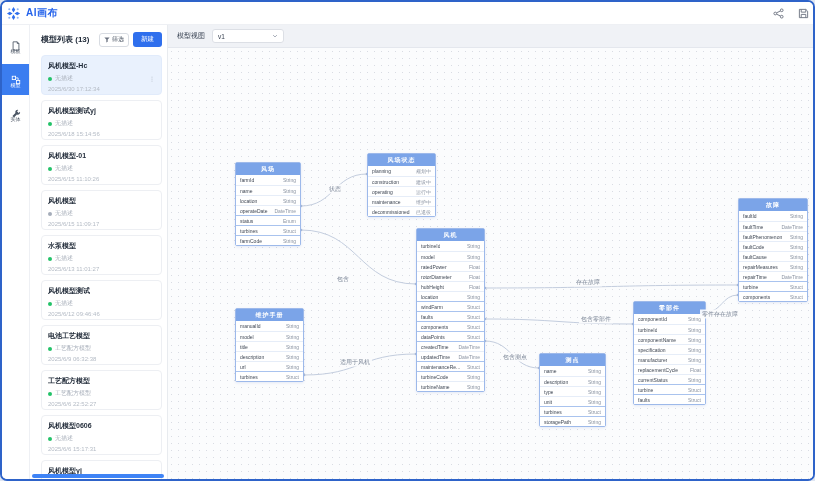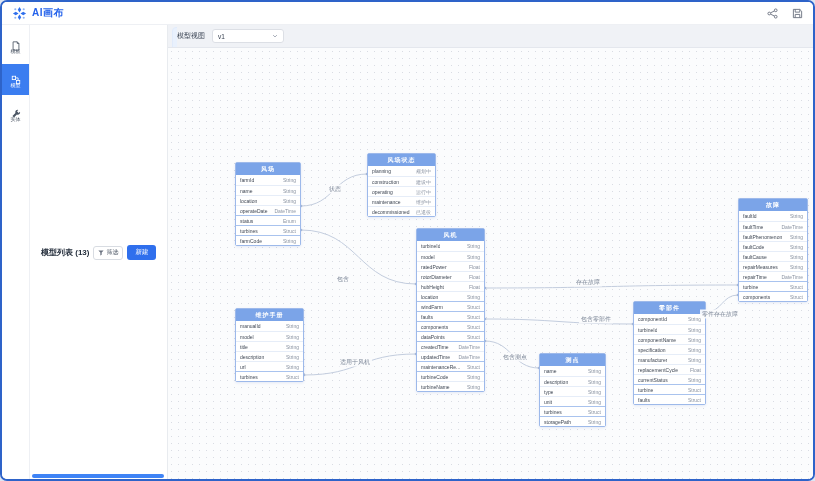--- a/index.html
+++ b/index.html
@@ -2,40 +2,40 @@
 <html><head>
 <meta charset="utf-8">
 <style>
   * { margin:0; padding:0; box-sizing:border-box; }
   html,body { background:#dfe6f2; }
   body { font-family:"Liberation Sans","DejaVu Sans",sans-serif; }
   .frame { width:815px; height:481px; background:#fff; border:2px solid #2e63c9; border-radius:7px;
            overflow:hidden; position:relative; display:flex; flex-direction:column; }
 
   
-  .app-header { height:23px; display:flex; align-items:center; padding:0 10px; background:#fff;
+  .app-header { height:23px; display:flex; align-items:center; padding:0 4px; background:#fff;
                 border-bottom:1px solid #eef0f4; flex:none; }
   .app-title { color:#2563eb; font-weight:bold; font-size:10px; margin-left:5px; letter-spacing:.5px; }
   .header-spacer { flex:1; }
   .hicon { width:11px; height:11px; color:#6b7280; margin-left:14px; cursor:pointer; display:flex; align-items:center; }
   .hicon svg { width:100%; height:100%; }
 
   .body { flex:1; display:flex; min-height:0; }
 
   
   .rail { width:28px; border-right:1px solid #eef0f4; padding-top:5px; flex:none; background:#fff; }
   .rail-item { height:31px; margin-bottom:3px; display:flex; flex-direction:column; align-items:center;
                justify-content:center; gap:2px; color:#4b5563; cursor:pointer; }
   .rail-item .ri { width:10px; height:10px; }
   .rail-item .ri svg { width:100%; height:100%; }
   .rail-label { font-size:5px; line-height:5px; }
   .rail-item.active { background:#3b7df0; color:#fff; }
 
   
-  .panel { width:138px; flex:none; border-right:1px solid #e8ebef; display:flex; flex-direction:row;
+  .panel { width:138px; flex:none; border-right:1px solid #e8ebef; display:flex; flex-direction:column;
            position:relative; background:#fff; }
   .panel-header { display:flex; align-items:center; padding:7px 5px 6px 11px; gap:4px; flex:none; }
   .panel-title { font-size:8px; font-weight:bold; color:#1f2937; white-space:nowrap; flex:1; }
   .btn-filter { height:14px; border:1px solid #d8dce2; background:#fff; border-radius:3px; color:#4b5563;
                 display:flex; align-items:center; gap:2px; padding:0 4px; font-size:6px; cursor:pointer; }
   .btn-filter svg { width:6px; height:6px; }
   .btn-new { height:15px; background:#2f6fed; color:#fff; border:none; border-radius:3px; padding:0 8px;
              font-size:6.5px; cursor:pointer; }
   .card-list { flex:1; padding:2px 5px 0 11px; overflow:hidden; }
   .card { border:1px solid #edeff3; border-radius:4px; padding:4px 6px 0 6px; margin-bottom:5px; height:40px;

